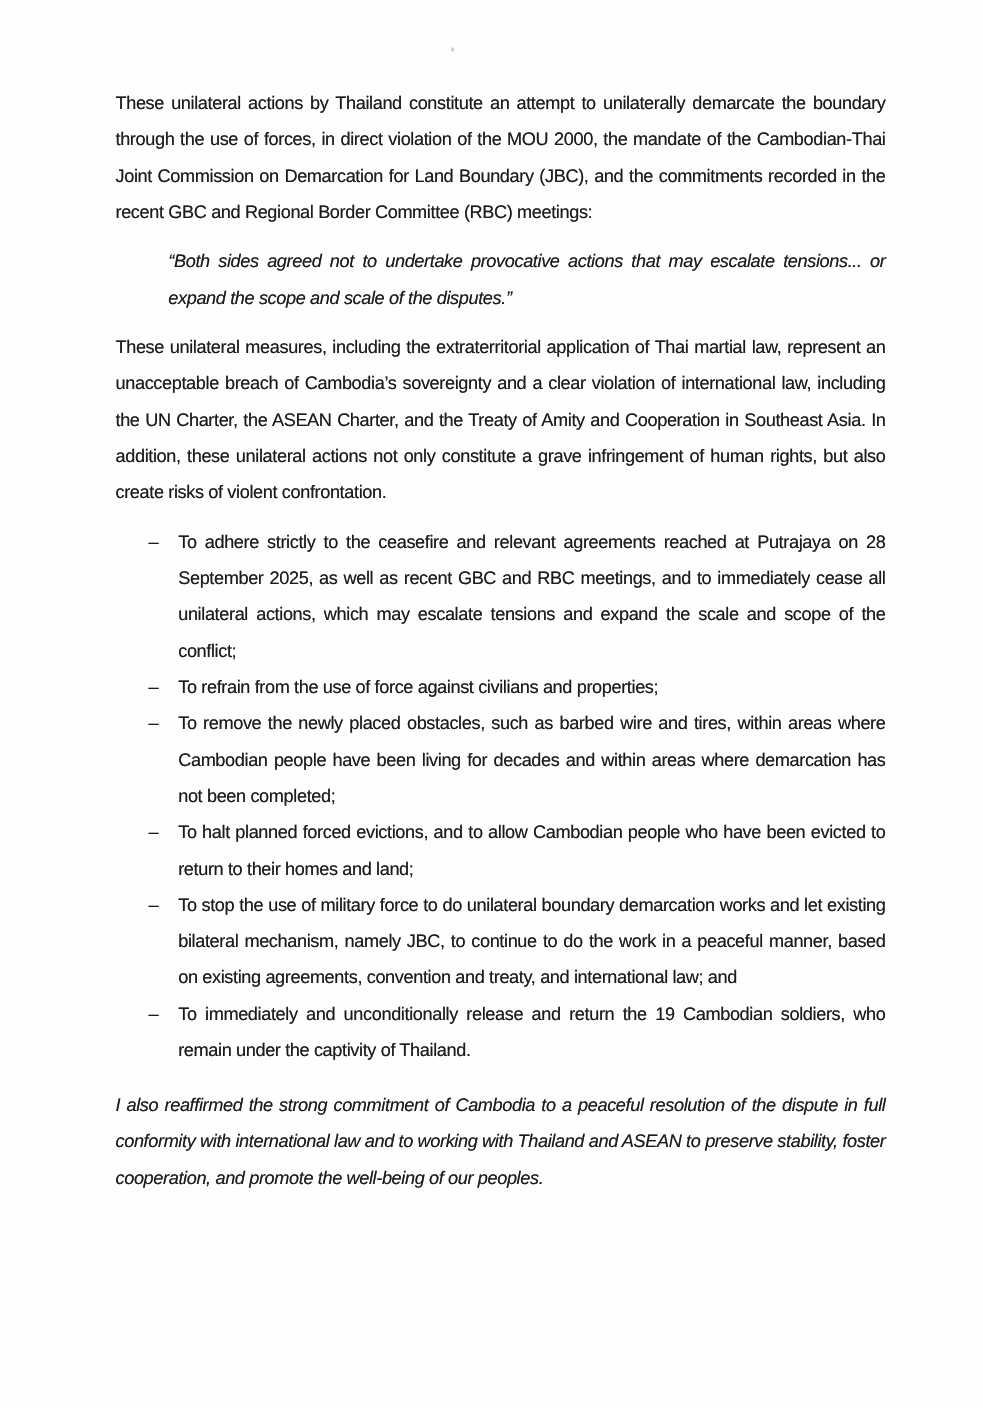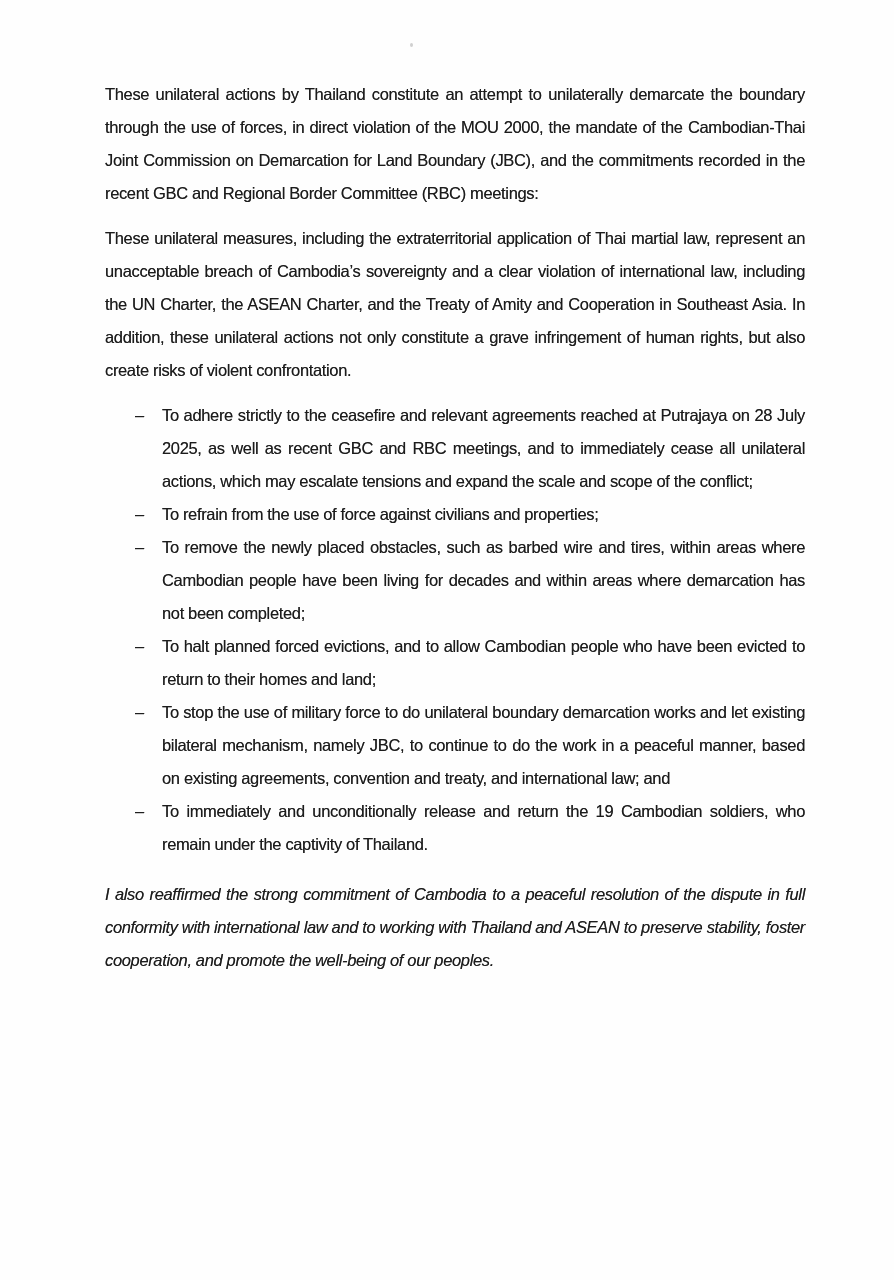--- a/index.html
+++ b/index.html
@@ -71,29 +71,30 @@
 </head>
 <body>
 
 <div class="page">
   <div class="speck"></div>
 
   <div class="content">
 
     <p class="para">These unilateral actions by Thailand constitute an attempt to unilaterally demarcate the boundary through the use of forces, in direct violation of the MOU 2000, the mandate of the Cambodian-Thai Joint Commission on Demarcation for Land Boundary (JBC), and the commitments recorded in the recent GBC and Regional Border Committee (RBC) meetings:</p>
 
+    <p class="quote">“Both sides agreed not to undertake provocative actions that may escalate tensions... or expand the scope and scale of the disputes.”</p>
 
     <p class="para">These unilateral measures, including the extraterritorial application of Thai martial law, represent an unacceptable breach of Cambodia’s sovereignty and a clear violation of international law, including the UN Charter, the ASEAN Charter, and the Treaty of Amity and Cooperation in Southeast Asia. In addition, these unilateral actions not only constitute a grave infringement of human rights, but also create risks of violent confrontation.</p>
 
 
     <div class="list">
 
       <div class="list-item">
         <span class="marker">–</span>
-        <span class="item-text">To adhere strictly to the ceasefire and relevant agreements reached at Putrajaya on 28 July 2025, as well as recent GBC and RBC meetings, and to immediately cease all unilateral actions, which may escalate tensions and expand the scale and scope of the conflict;</span>
+        <span class="item-text">To adhere strictly to the ceasefire and relevant agreements reached at Putrajaya on 28 September 2025, as well as recent GBC and RBC meetings, and to immediately cease all unilateral actions, which may escalate tensions and expand the scale and scope of the conflict;</span>
       </div>
 
       <div class="list-item">
         <span class="marker">–</span>
         <span class="item-text">To refrain from the use of force against civilians and properties;</span>
       </div>
 
       <div class="list-item">
         <span class="marker">–</span>
         <span class="item-text">To remove the newly placed obstacles, such as barbed wire and tires, within areas where Cambodian people have been living for decades and within areas where demarcation has not been completed;</span>

